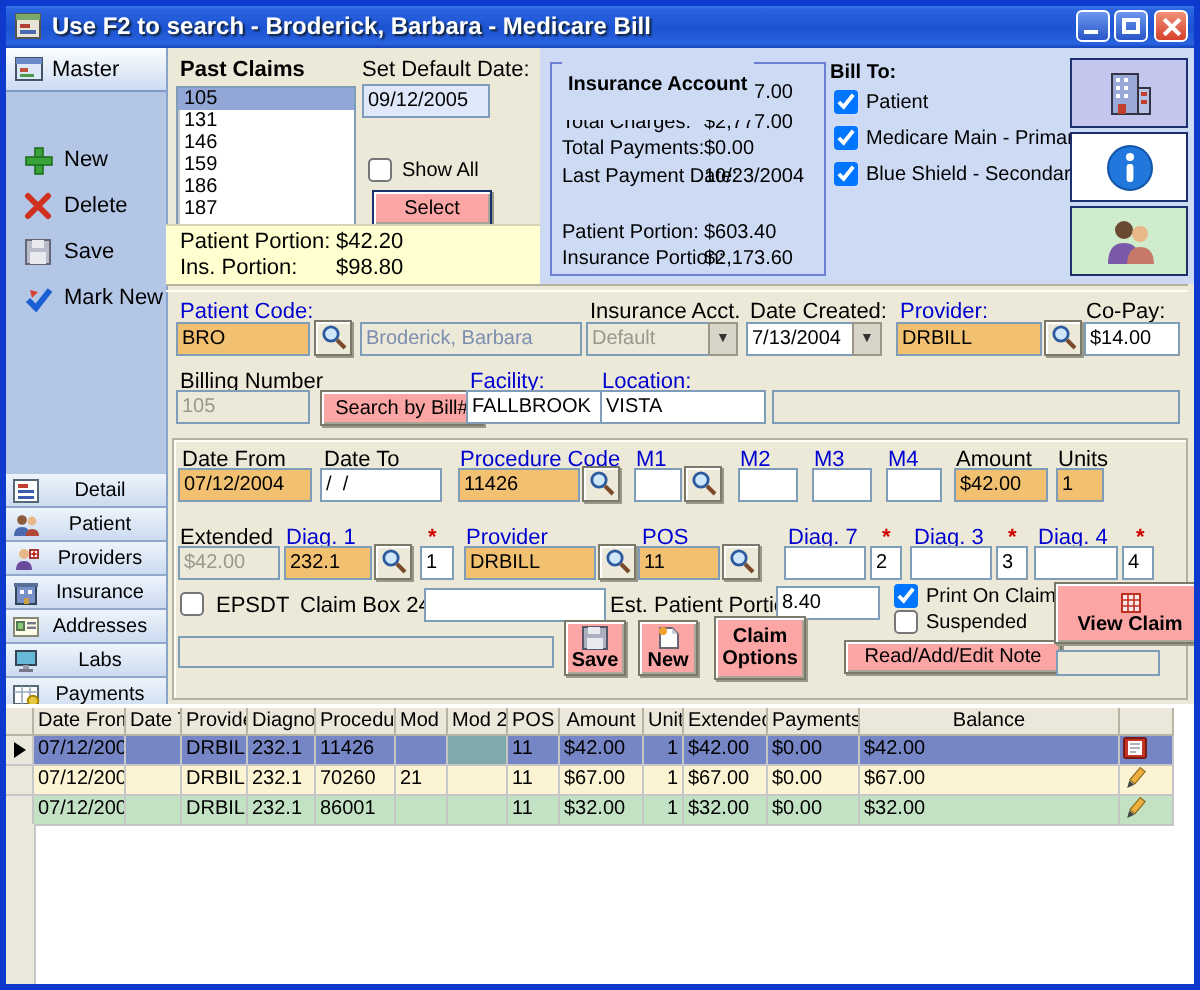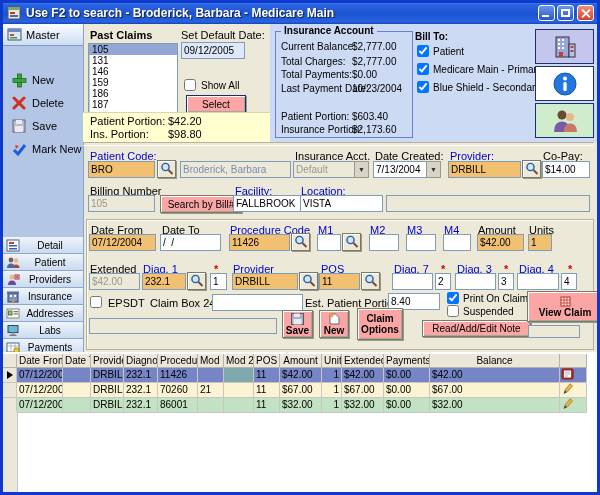--- a/index.html
+++ b/index.html
@@ -53,21 +53,21 @@
     border:1px solid #7b7a6a;box-shadow:inset 1px 1px 0 #fff,1px 1px 0 #9a9888;
     display:flex;align-items:center;justify-content:center;cursor:pointer;}
   .ddbtn{position:absolute;width:15px;height:17px;box-sizing:border-box;background:#d8d4c8;
     border:1px solid #9a9888;display:flex;align-items:center;justify-content:center;cursor:pointer;}
   .ddbtn::after{content:"▼";font-size:7px;color:#333;}
   .cb{position:absolute;width:12px;height:12px;margin:0;}
   .cbl{position:absolute;font-size:10px;white-space:nowrap;}
   
   .blue-panel{position:absolute;left:270px;top:24px;width:327px;height:118px;background:#ccdaf4;}
   .grpbox{position:absolute;left:275px;top:31px;width:136px;height:105px;border:1px solid #6b7fd4;}
-  .grplegend{position:absolute;left:281px;top:25px;background:#ccdaf4;padding:0 3px;
+  .grplegend{position:absolute;left:281px;top:25px;background:#ccdaf4;padding:12px 3px;
     font-size:10px;font-weight:bold;z-index:2;}
   .ins-lbl{position:absolute;font-size:10px;white-space:nowrap;}
   .yellow-strip{position:absolute;left:83px;top:112px;width:187px;height:30px;background:#ffffd0;
     border-top:1px solid #d8d4b8;}
   .listbox{position:absolute;left:88px;top:43px;width:88px;height:69px;background:#fff;
     border:1px solid #7f9db9;box-shadow:inset 1px 1px 0 #c8c8c8;overflow:hidden;}
   .li{height:11px;font-size:10px;padding-left:3px;cursor:pointer;}
   .li.selected{background:#93a7d7;}
   .bigbtn{position:absolute;left:535px;width:59px;height:35px;border:1px solid #1c2f6e;
     box-sizing:border-box;display:flex;align-items:center;justify-content:center;cursor:pointer;}
@@ -101,21 +101,21 @@
 
   <div class="titlebar">
     <span class="ic" style="margin-left:5px;display:inline-flex;">
       <svg width="14" height="14" viewBox="0 0 14 14">
           <rect x="1" y="1" width="12" height="12" fill="#e8e4d8" stroke="#555"></rect>
           <rect x="1" y="1" width="12" height="3" fill="#7aa86a"></rect>
           <rect x="3" y="6" width="5" height="2" fill="#b04030"></rect>
           <rect x="3" y="9" width="8" height="2" fill="#4a6ab0"></rect>
         </svg>
     </span>
-    <span class="title-text">Use F2 to search - Broderick, Barbara - Medicare Main</span>
+    <span class="title-text">Use F2 to search - Broderick, Barbara - Medicare Bill</span>
     <span class="tb-btn" style="left:536px;">
         <span class="glyph-min"></span>
       </span>
     <span class="tb-btn" style="left:555px;">
         <span class="glyph-max"></span>
       </span>
     <span class="tb-btn close" style="left:575px;">
         <span class="glyph-x1"></span>
         <span class="glyph-x2"></span>
       </span>

